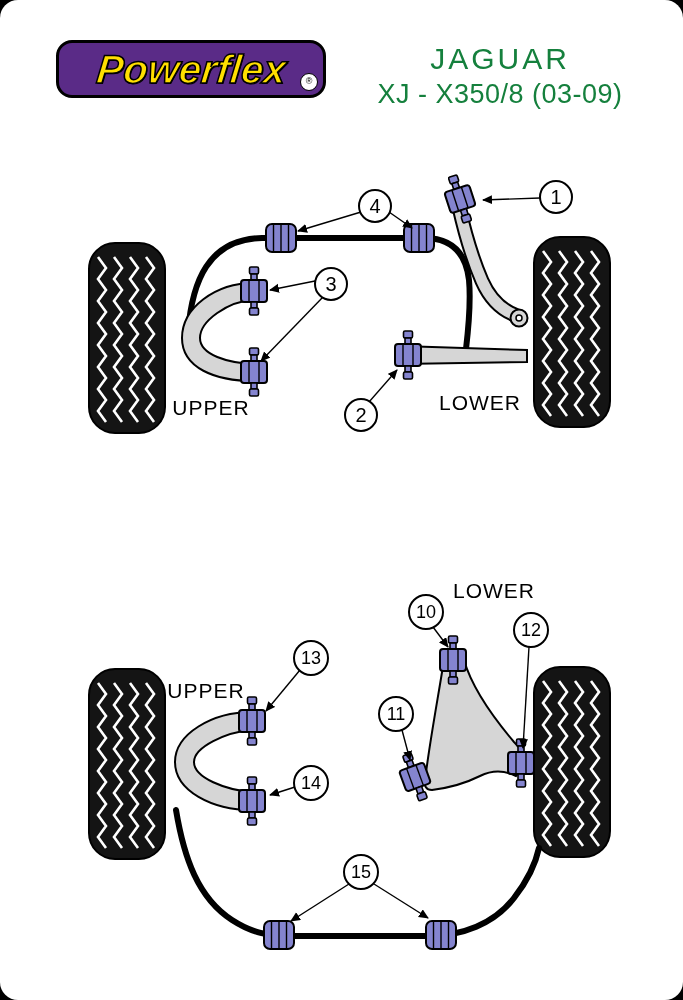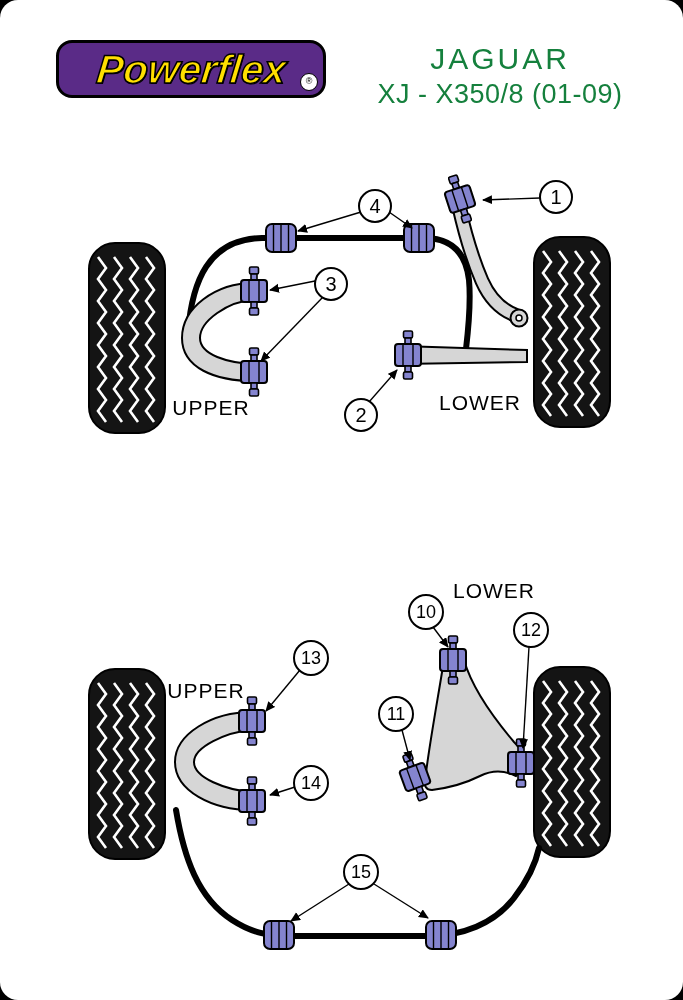--- a/index.html
+++ b/index.html
@@ -26,21 +26,21 @@
 
 <div class="page">
 
   <header>
     <div class="logo">
       <span class="logo-text">Powerflex</span>
       <span class="logo-reg">®</span>
     </div>
     <div class="model-block">
       <div class="model-line1">JAGUAR</div>
-      <div class="model-line2">XJ - X350/8 (01-09)</div>
+      <div class="model-line2">XJ - X350/8 (03-09)</div>
     </div>
   </header>
 
   <svg class="diagram" viewBox="0 0 683 1000" width="683" height="1000">
     <defs>
       <marker id="arrow" markerUnits="userSpaceOnUse" markerWidth="11" markerHeight="11" refX="9" refY="4.5" orient="auto">
         <path d="M0,0 L10,4.5 L0,9 z" fill="#000"></path>
       </marker>
       <g id="tire">
         <rect x="1" y="1" width="76" height="190" rx="26" ry="26" fill="#141414" stroke="#000" stroke-width="2"></rect>

